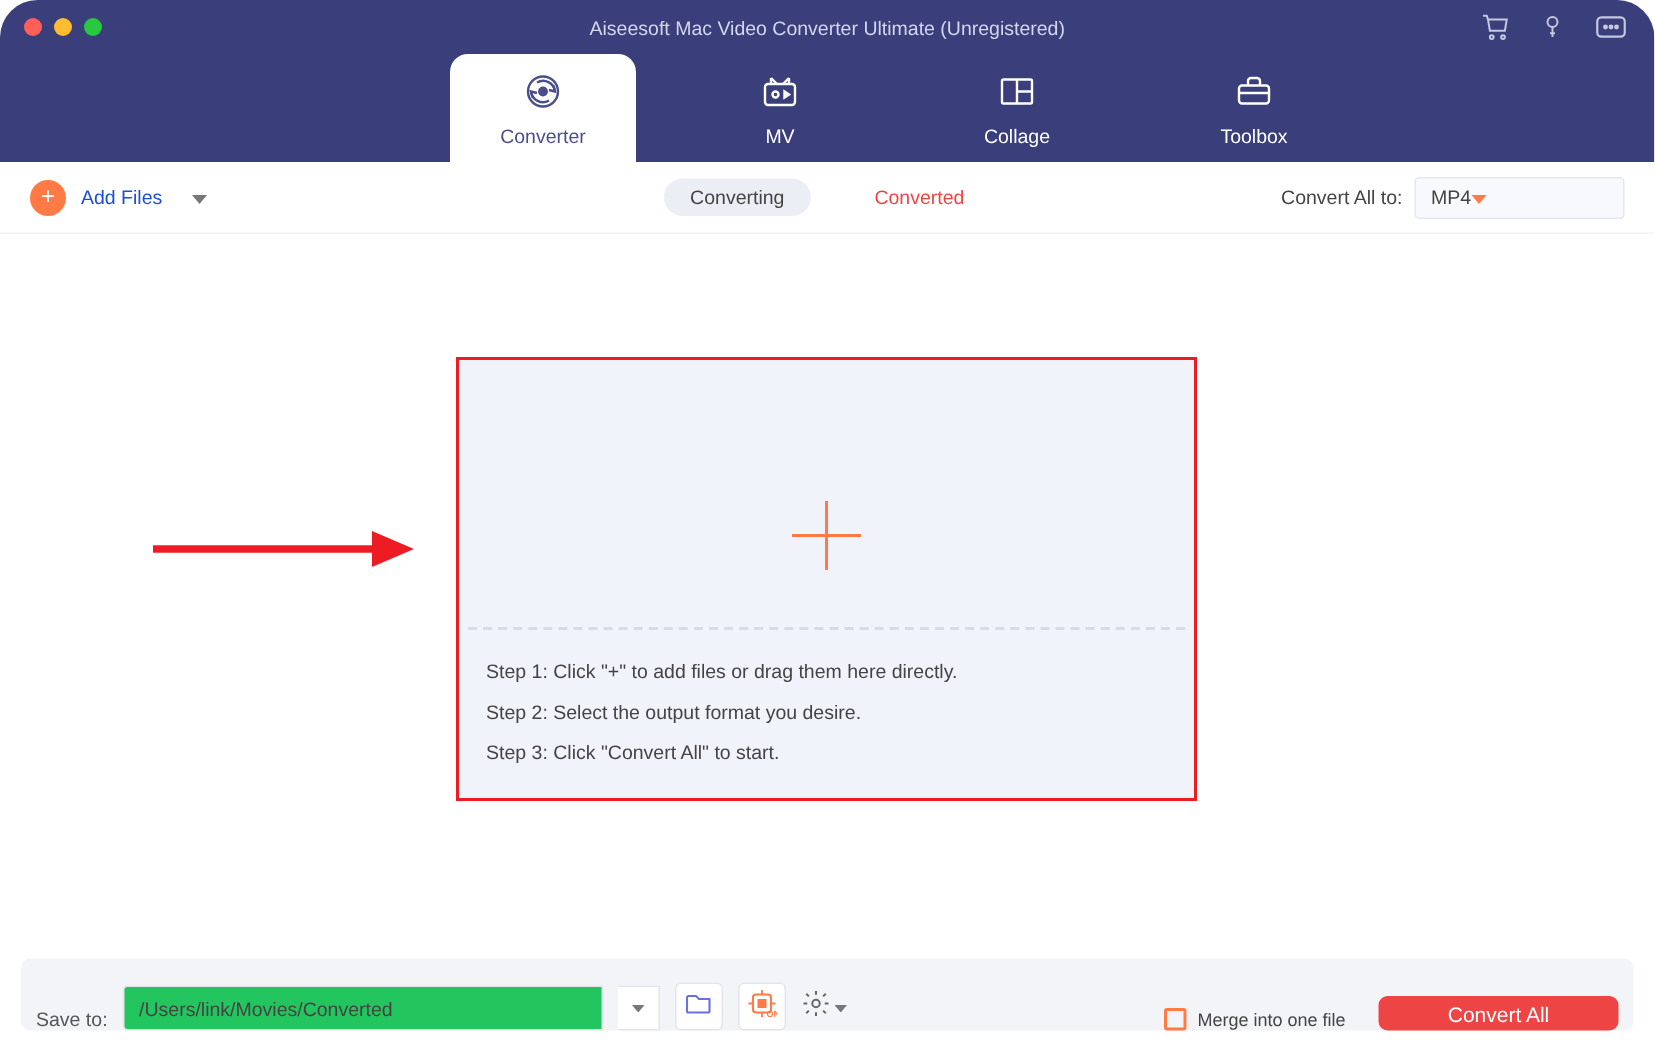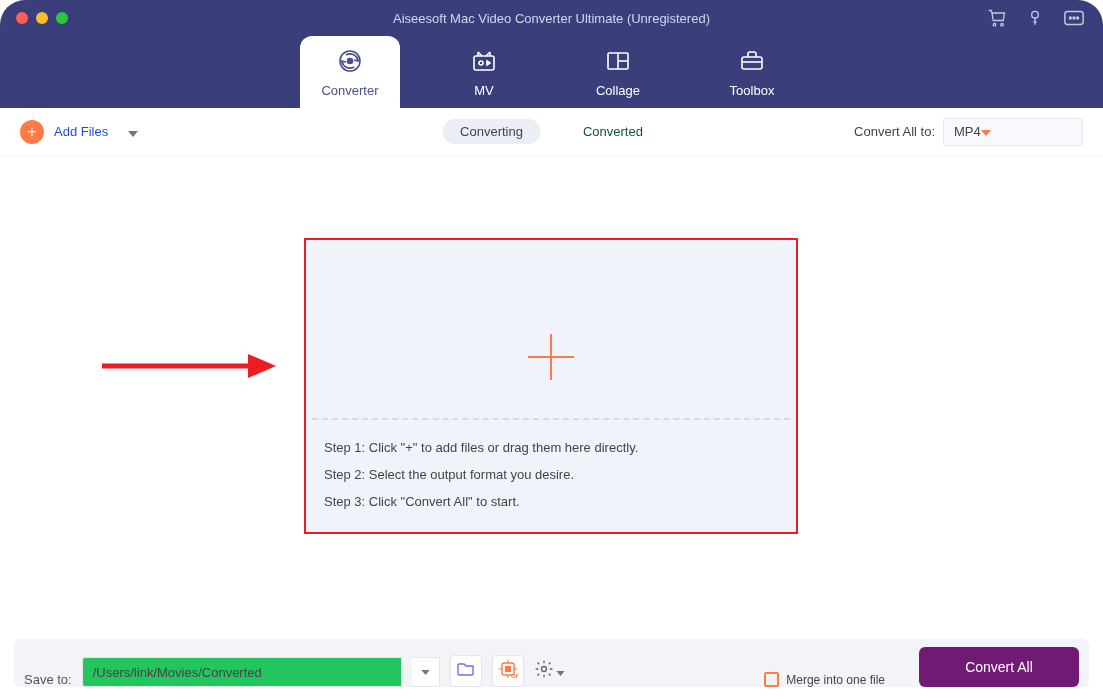--- a/index.html
+++ b/index.html
@@ -55,21 +55,21 @@
     height: 72px;
     background: #3a3e7a;
     padding: 0 300px 0 300px;
     display: flex;
     align-items: flex-end;
     gap: 34px;
     position: relative;
   }
   .tab {
     flex: 0 0 auto;
-    width: 100px;
+    width: 124px;
     height: 72px;
     display: flex;
     flex-direction: column;
     align-items: center;
     justify-content: center;
     color: #ffffff;
     font-size: 13px;
     gap: 8px;
     border-radius: 12px 12px 0 0;
   }
@@ -105,21 +105,21 @@
 
   .filter-seg {
     position: absolute;
     left: 50%; transform: translateX(-50%);
     display: flex;
     align-items: center;
     gap: 24px;
   }
   .seg-item {
     font-size: 13px;
-    color: #14532d;
+    color: #ef4444;
     padding: 5px 18px;
     border-radius: 14px;
   }
   .seg-item.active {
     background: #eceef5;
     color: #444;
   }
 
   .convert-to {
     margin-left: auto;
@@ -224,23 +224,23 @@
     margin-left: auto;
     display: flex; align-items: center; gap: 7px;
     font-size: 12px; color: #444;
   }
   .chk {
     width: 15px; height: 15px;
     border: 2px solid #ff7a45;
     border-radius: 2px;
   }
   .convert-all-btn {
-    width: 160px; height: 40px;
-    margin-left: 24px;
-    background: #701a75;
+    width: 160px; height: 23px;
+    margin-left: 12px;
+    background: #ef4444;
     color: #fff;
     font-size: 14px;
     border-radius: 6px;
     display: flex; align-items: center; justify-content: center;
   }
 </style>
 </head>
 <body>
 
 <div class="window">

